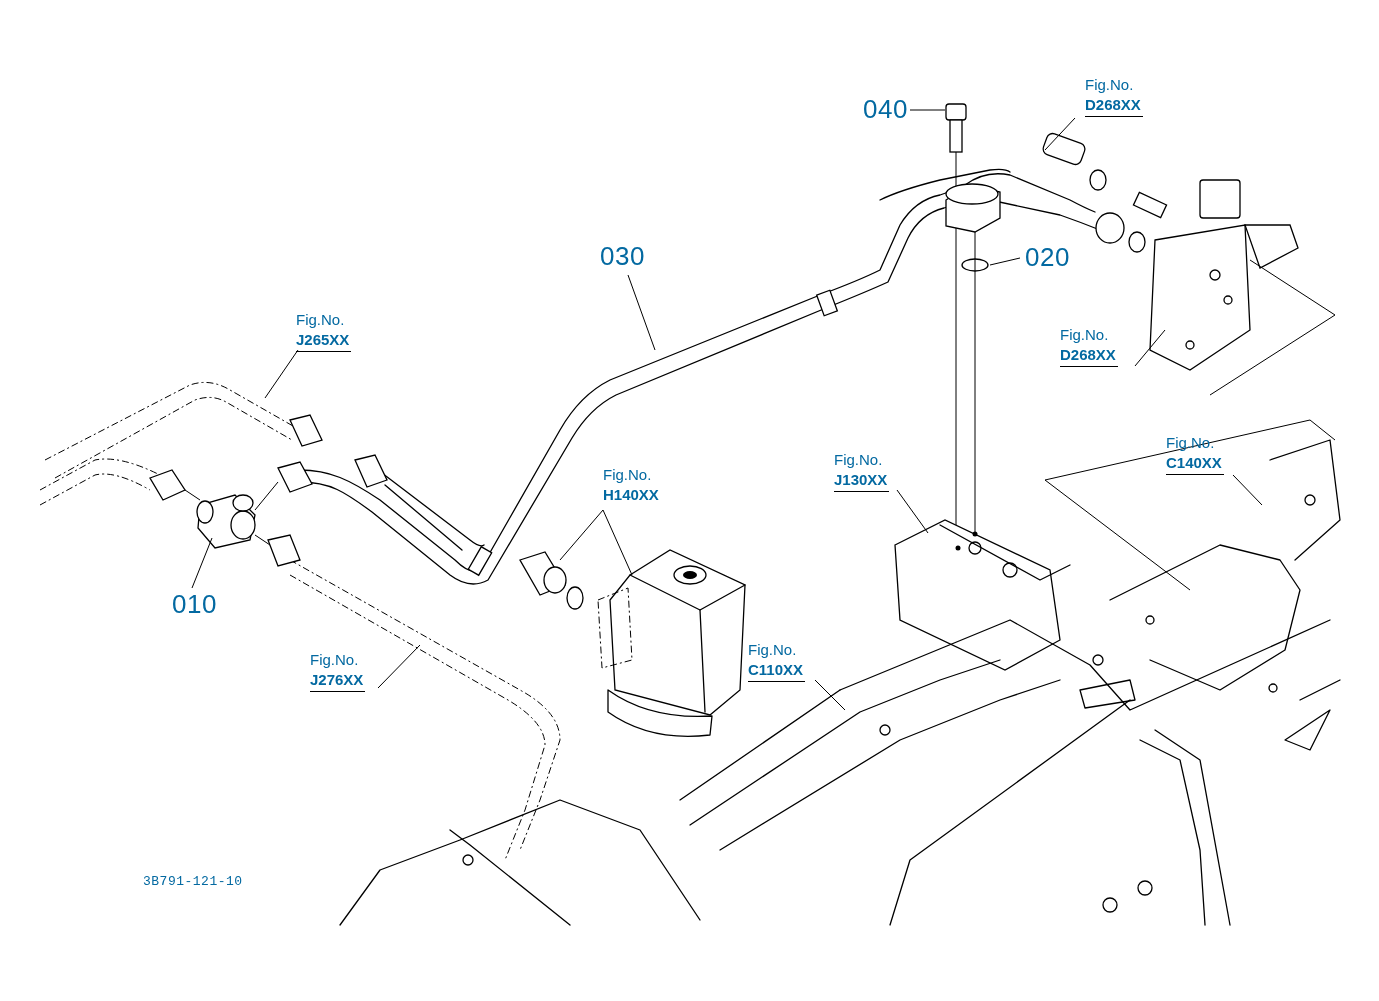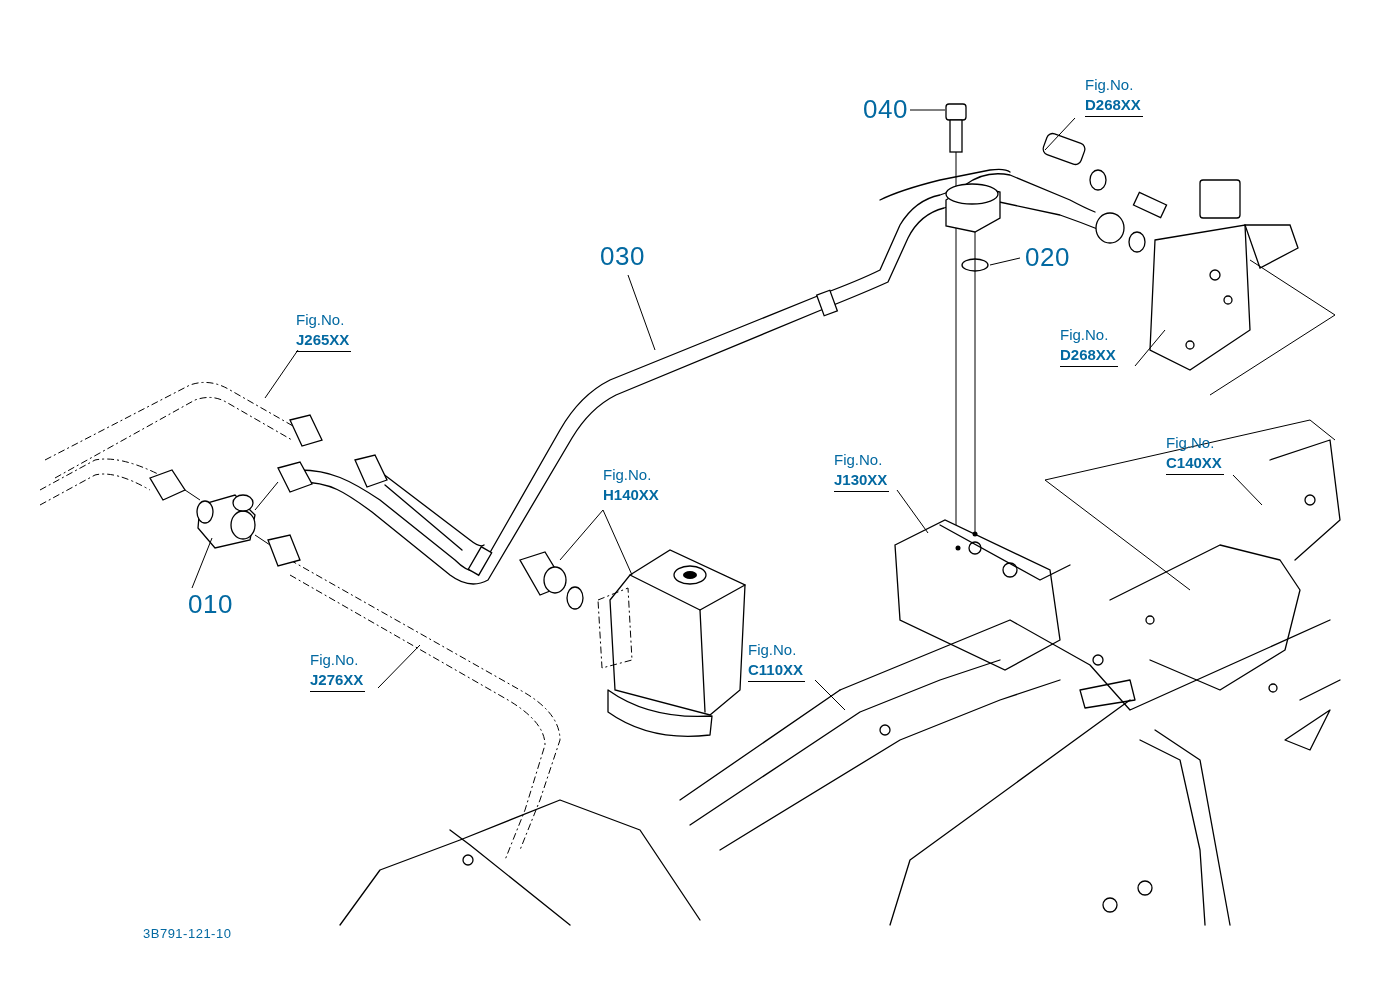--- a/index.html
+++ b/index.html
@@ -151,21 +151,21 @@
     <line class="thin" x1="897" y1="490" x2="928" y2="533"></line>
     <line class="thin" x1="1233" y1="475" x2="1262" y2="505"></line>
     <line class="thin" x1="815" y1="680" x2="845" y2="710"></line>
     <line class="thin" x1="378" y1="688" x2="420" y2="645"></line>
   </g>
 </svg>
 
 <div class="lbl part" style="left:863px;top:99px;">040</div>
 <div class="lbl part" style="left:1025px;top:247px;">020</div>
 <div class="lbl part" style="left:600px;top:246px;">030</div>
-<div class="lbl part" style="left:172px;top:594px;margin-left:16px;">010</div>
+<div class="lbl part" style="left:172px;top:594px;">010</div>
 
 <div class="lbl fig" style="left:1085px;top:75px;">
   <div>Fig.No.</div>
   <div><span class="code">D268XX</span></div>
 </div>
 <div class="lbl fig" style="left:1060px;top:325px;">
   <div>Fig.No.</div>
   <div><span class="code">D268XX</span></div>
 </div>
 <div class="lbl fig" style="left:296px;top:310px;">
@@ -186,13 +186,13 @@
 </div>
 <div class="lbl fig" style="left:748px;top:640px;">
   <div>Fig.No.</div>
   <div><span class="code">C110XX</span></div>
 </div>
 <div class="lbl fig" style="left:310px;top:650px;">
   <div>Fig.No.</div>
   <div><span class="code">J276XX</span></div>
 </div>
 
-<div class="lbl docid" style="left:143px;top:924px;">3B791-121-10</div>
+<div class="lbl docid" style="left:143px;top:872px;font-family:Liberation Mono, monospace;">3B791-121-10</div>
 
 </body></html>

